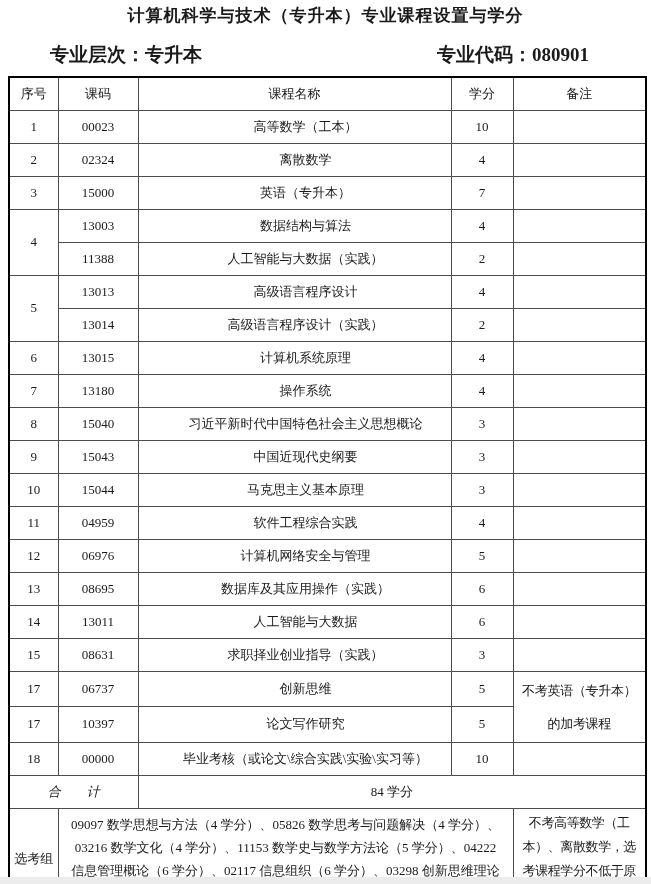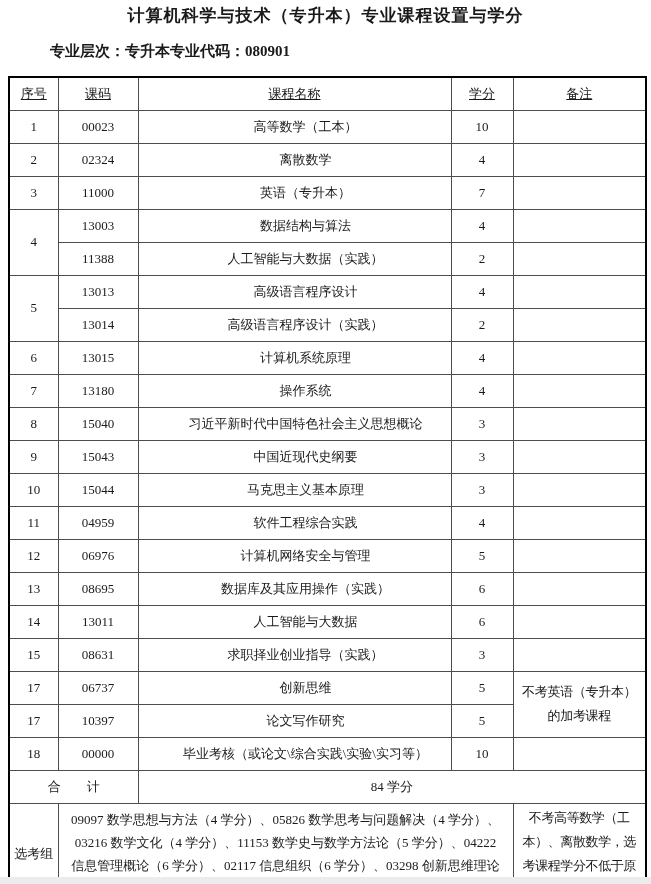--- a/index.html
+++ b/index.html
@@ -16,58 +16,58 @@
     top: 4px; left: 0; right: 0;
     text-align: center;
     font-size: 17px;
     font-weight: bold;
     letter-spacing: 1px;
   }
   .meta-row {
     position: absolute;
     top: 42px; left: 50px; right: 62px;
     display: flex;
-    justify-content: flex-start;
-    font-size: 15px;
+    justify-content: space-between;
+    font-size: 19px;
     font-weight: bold;
   }
   table.course-table {
     position: absolute;
     left: 8px; top: 76px;
     width: 637px;
     border-collapse: collapse;
     table-layout: fixed;
   }
   table.course-table td, table.course-table th {
     border: 1px solid #4d4d4d;
     font-size: 13px;
     font-weight: normal;
     text-align: center;
     vertical-align: middle;
     overflow: hidden;
   }
   table.course-table { border: 2px solid #000; }
-  tr.h-row   { height: 33px; text-decoration: underline; }
+  tr.h-row   { height: 33px; }
   tr.t-row   { height: 33px; }
   tr.e-row   { height: 75px; }
   td.name-cell {
     text-align: left;
     padding-left: 22px;
   }
-  td.total-label { letter-spacing: 0; }
+  td.total-label { letter-spacing: 0; font-style: italic; }
   td.elective-content {
     text-align: justify;
     padding: 4px 9px;
     line-height: 23px;
     vertical-align: middle;
   }
   td.remark-merged {
     text-align: left;
     padding: 2px 5px;
-    line-height: 24px;
+    line-height: 33px;
     font-size: 12px;
     letter-spacing: -0.3px;
   }
   td.elective-remark {
     text-align: left;
     padding: 2px 4px;
     line-height: 24px;
     font-size: 12px;
     letter-spacing: -0.4px;
   }
@@ -114,21 +114,21 @@
     </tr>
     <tr class="t-row">
       <td>2</td>
       <td>02324</td>
       <td class="name-cell">离散数学</td>
       <td>4</td>
       <td></td>
     </tr>
     <tr class="t-row">
       <td>3</td>
-      <td>11000</td>
+      <td>15000</td>
       <td class="name-cell">英语（专升本）</td>
       <td>7</td>
       <td></td>
     </tr>
     <tr class="t-row">
       <td rowspan="2">4</td>
       <td>13003</td>
       <td class="name-cell">数据结构与算法</td>
       <td>4</td>
       <td></td>

